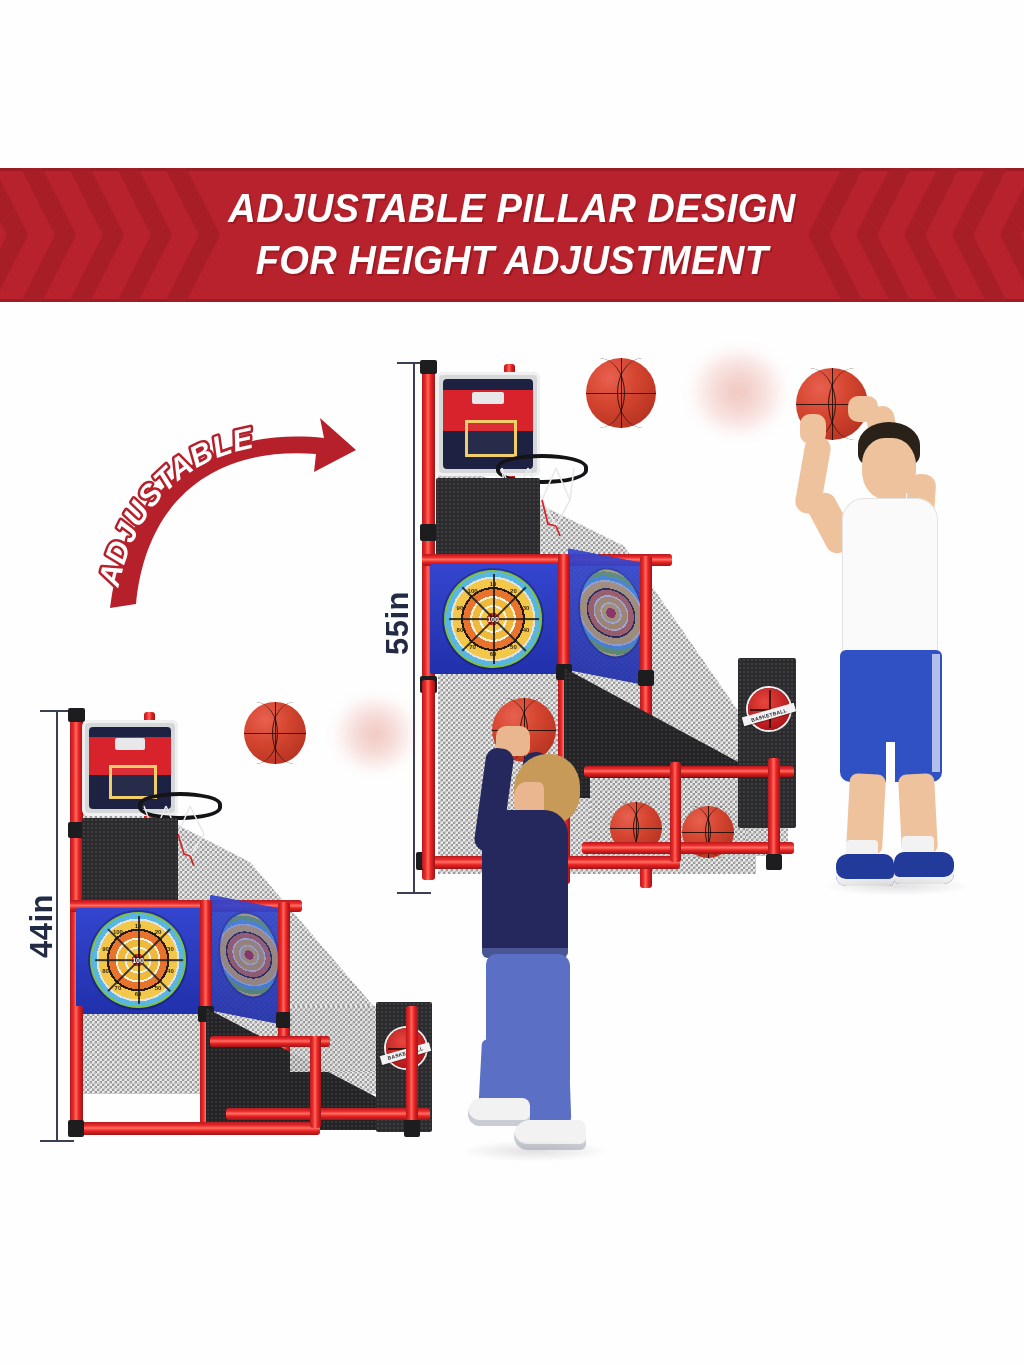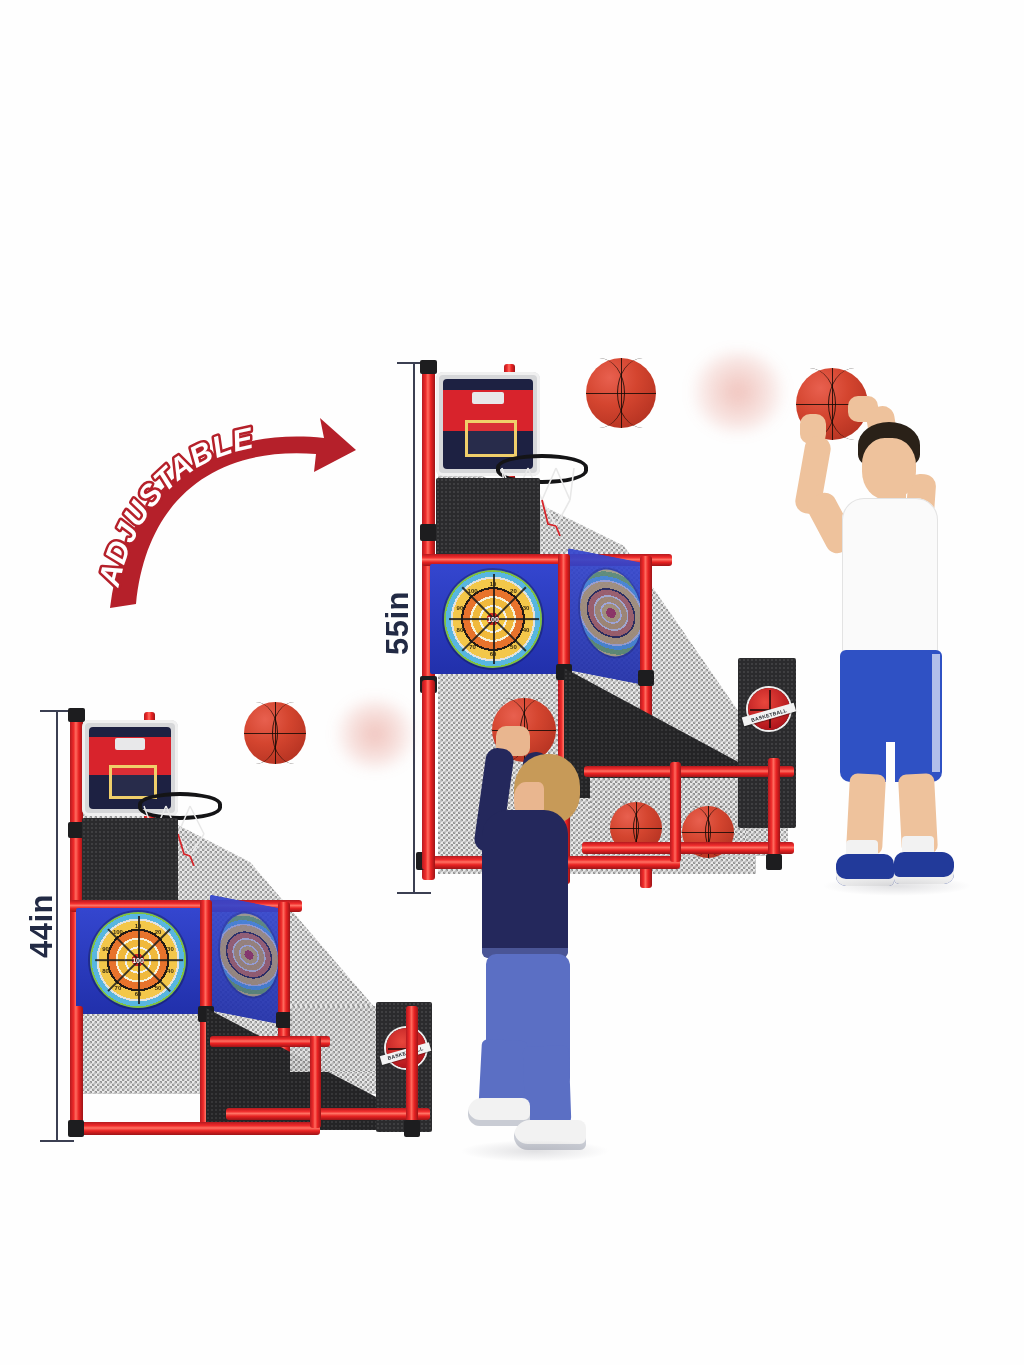--- a/index.html
+++ b/index.html
@@ -130,20 +130,39 @@
   .shoe-w{background:#f2f2f2;}
   .shoe-b{background:#223a9a;}
   .shadowfloor{position:absolute;border-radius:50%;
      background:radial-gradient(ellipse,rgba(120,120,130,.22),rgba(255,255,255,0) 70%);}
 </style>
 </head>
 <body>
 
 <div id="stage">
 
+  <div class="banner">
+    <div class="edge t"></div>
+    <div class="edge b"></div>
+
+    <div class="chev" style="left:-34px;"></div>
+    <div class="chev" style="left:14px;"></div>
+    <div class="chev" style="left:62px;"></div>
+    <div class="chev" style="left:110px;"></div>
+    <div class="chev" style="left:158px;"></div>
+
+    <div class="chev flip" style="left:808px;"></div>
+    <div class="chev flip" style="left:856px;"></div>
+    <div class="chev flip" style="left:904px;"></div>
+    <div class="chev flip" style="left:952px;"></div>
+    <div class="chev flip" style="left:1000px;"></div>
+
+    <div class="banner-text">ADJUSTABLE PILLAR DESIGN
+FOR HEIGHT ADJUSTMENT</div>
+  </div>
 
   <div class="arrow-wrap">
     <svg class="arrow-word" viewBox="0 0 270 210">
       <defs>
         <path id="curvepath" d="M 28,200 C 42,92 118,34 214,42" fill="none"></path>
       </defs>
       <path d="M 22,204 C 36,86 120,22 236,34 L 232,14 L 268,46 L 226,68 L 228,50
                C 126,42 58,96 48,200 Z" fill="#b5202a"></path>
       <text>
         <textPath href="#curvepath" startOffset="6%">

